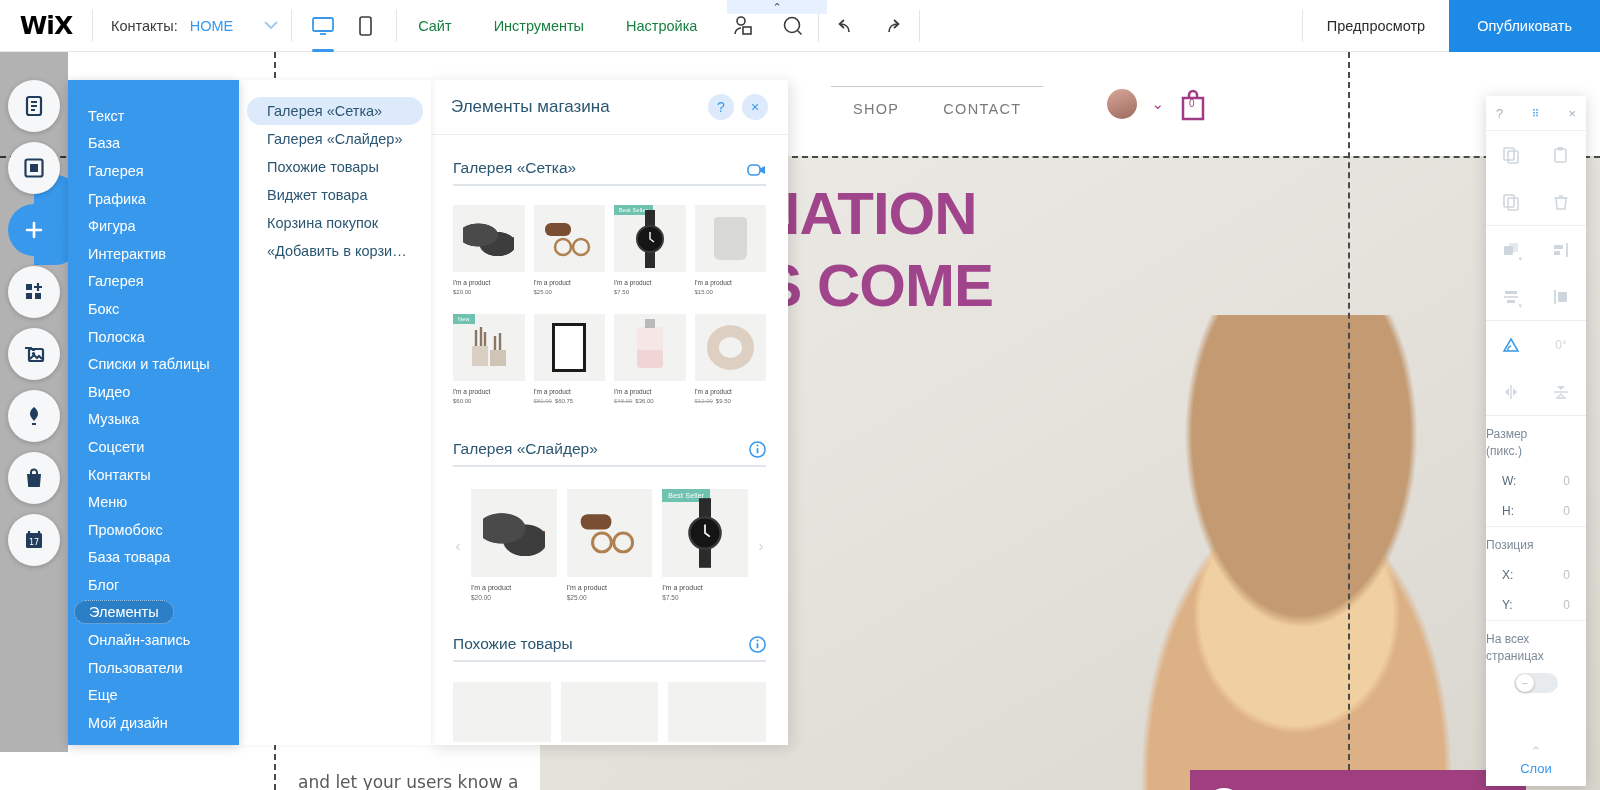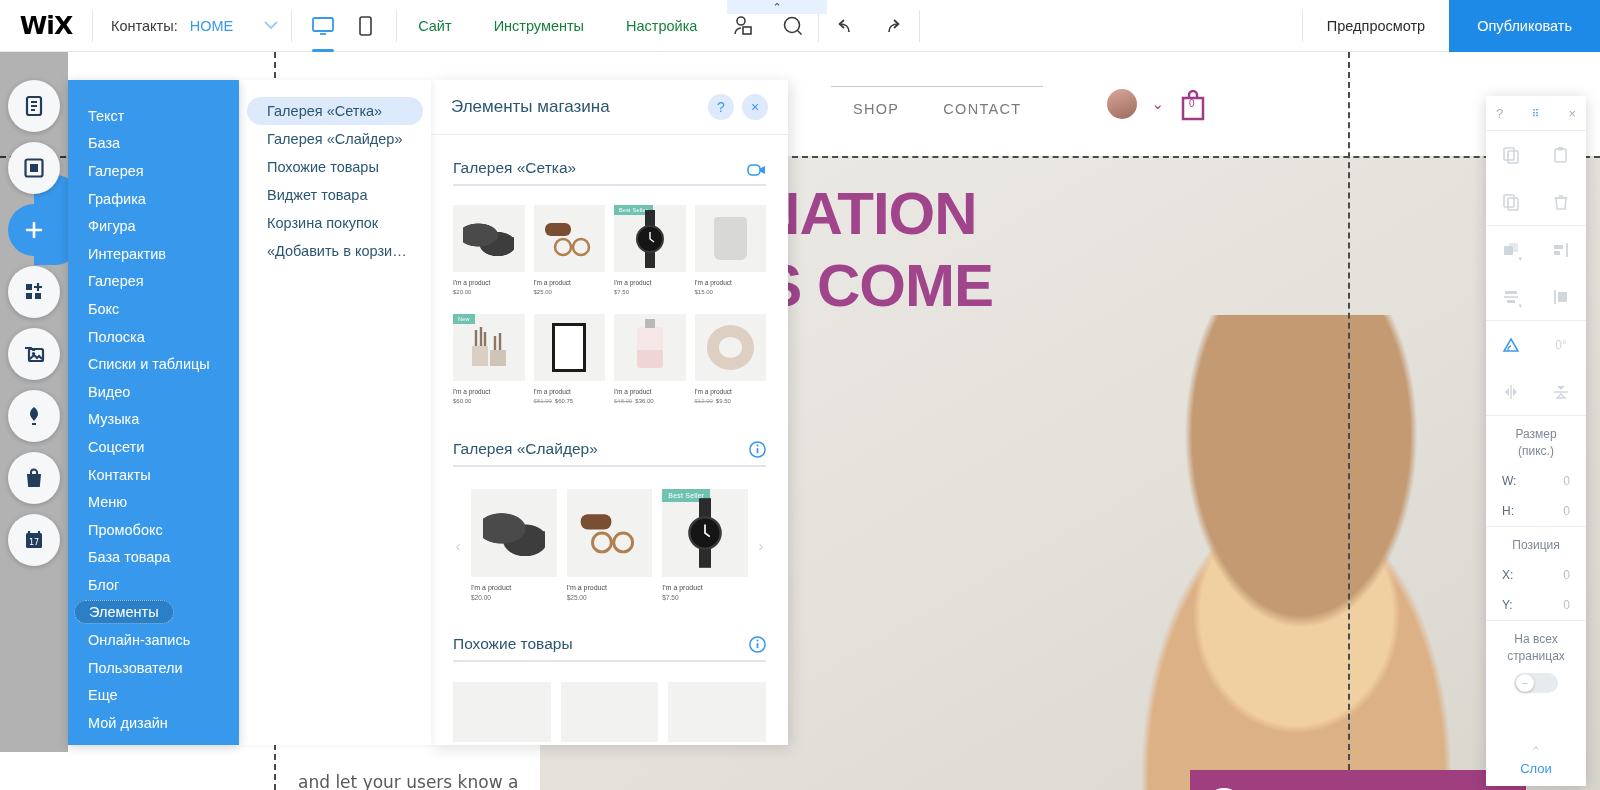--- a/index.html
+++ b/index.html
@@ -229,21 +229,21 @@
   .tbx-head .dots { flex:1; text-align:center; color:#3899ec; letter-spacing:1px; font-size: 10px; }
   .tbx-head .x { color:#9fb0c0; font-size: 13px; }
   .tbx-row { display:flex; }
   .tbx-cell {
     flex:1; height: 47px; display:flex; align-items:center; justify-content:center;
     color:#cfd6dd; position: relative;
   }
   .tbx-cell.enabled { color:#3899ec; }
   .tbx-cell .caret { position:absolute; right: 14px; bottom: 10px; font-size: 7px; color:#cfd6dd;}
   .tbx-sep { height:1px; background:#eceff2; margin: 0 0; }
-  .tbx-sect { padding: 10px 0 6px; text-align:center; }
+  .tbx-sect { padding: 10px 0 6px; text-align:left; }
   .tbx-sect .lbl { font-size: 12px; color:#7c8a98; line-height: 17px;}
   .tbx-field { display:flex; align-items:center; justify-content:space-between; padding: 8px 16px; }
   .tbx-field .k { font-size: 12px; color:#5b6b7b; }
   .tbx-field .v { font-size: 12px; color:#b9c2cb; }
   .tbx-toggle { width: 44px; height: 20px; border-radius: 10px; background:#e7ebee; display:flex; align-items:center; margin: 8px auto 0;}
   .tbx-knob { width: 18px; height:18px; border-radius:50%; background:#fff; box-shadow:0 1px 3px rgba(0,0,0,.25); margin-left:2px; display:flex;align-items:center;justify-content:center;color:#b6bec6;font-size:11px;}
   .tbx-foot { position:absolute; bottom: 0; left:0; right:0; text-align:center; padding: 6px 0 10px;}
   .tbx-foot .up { color:#c6cfd7; font-size: 13px; }
   .tbx-foot .layers { color:#3899ec; font-size: 13px; margin-top: 2px;}
 

